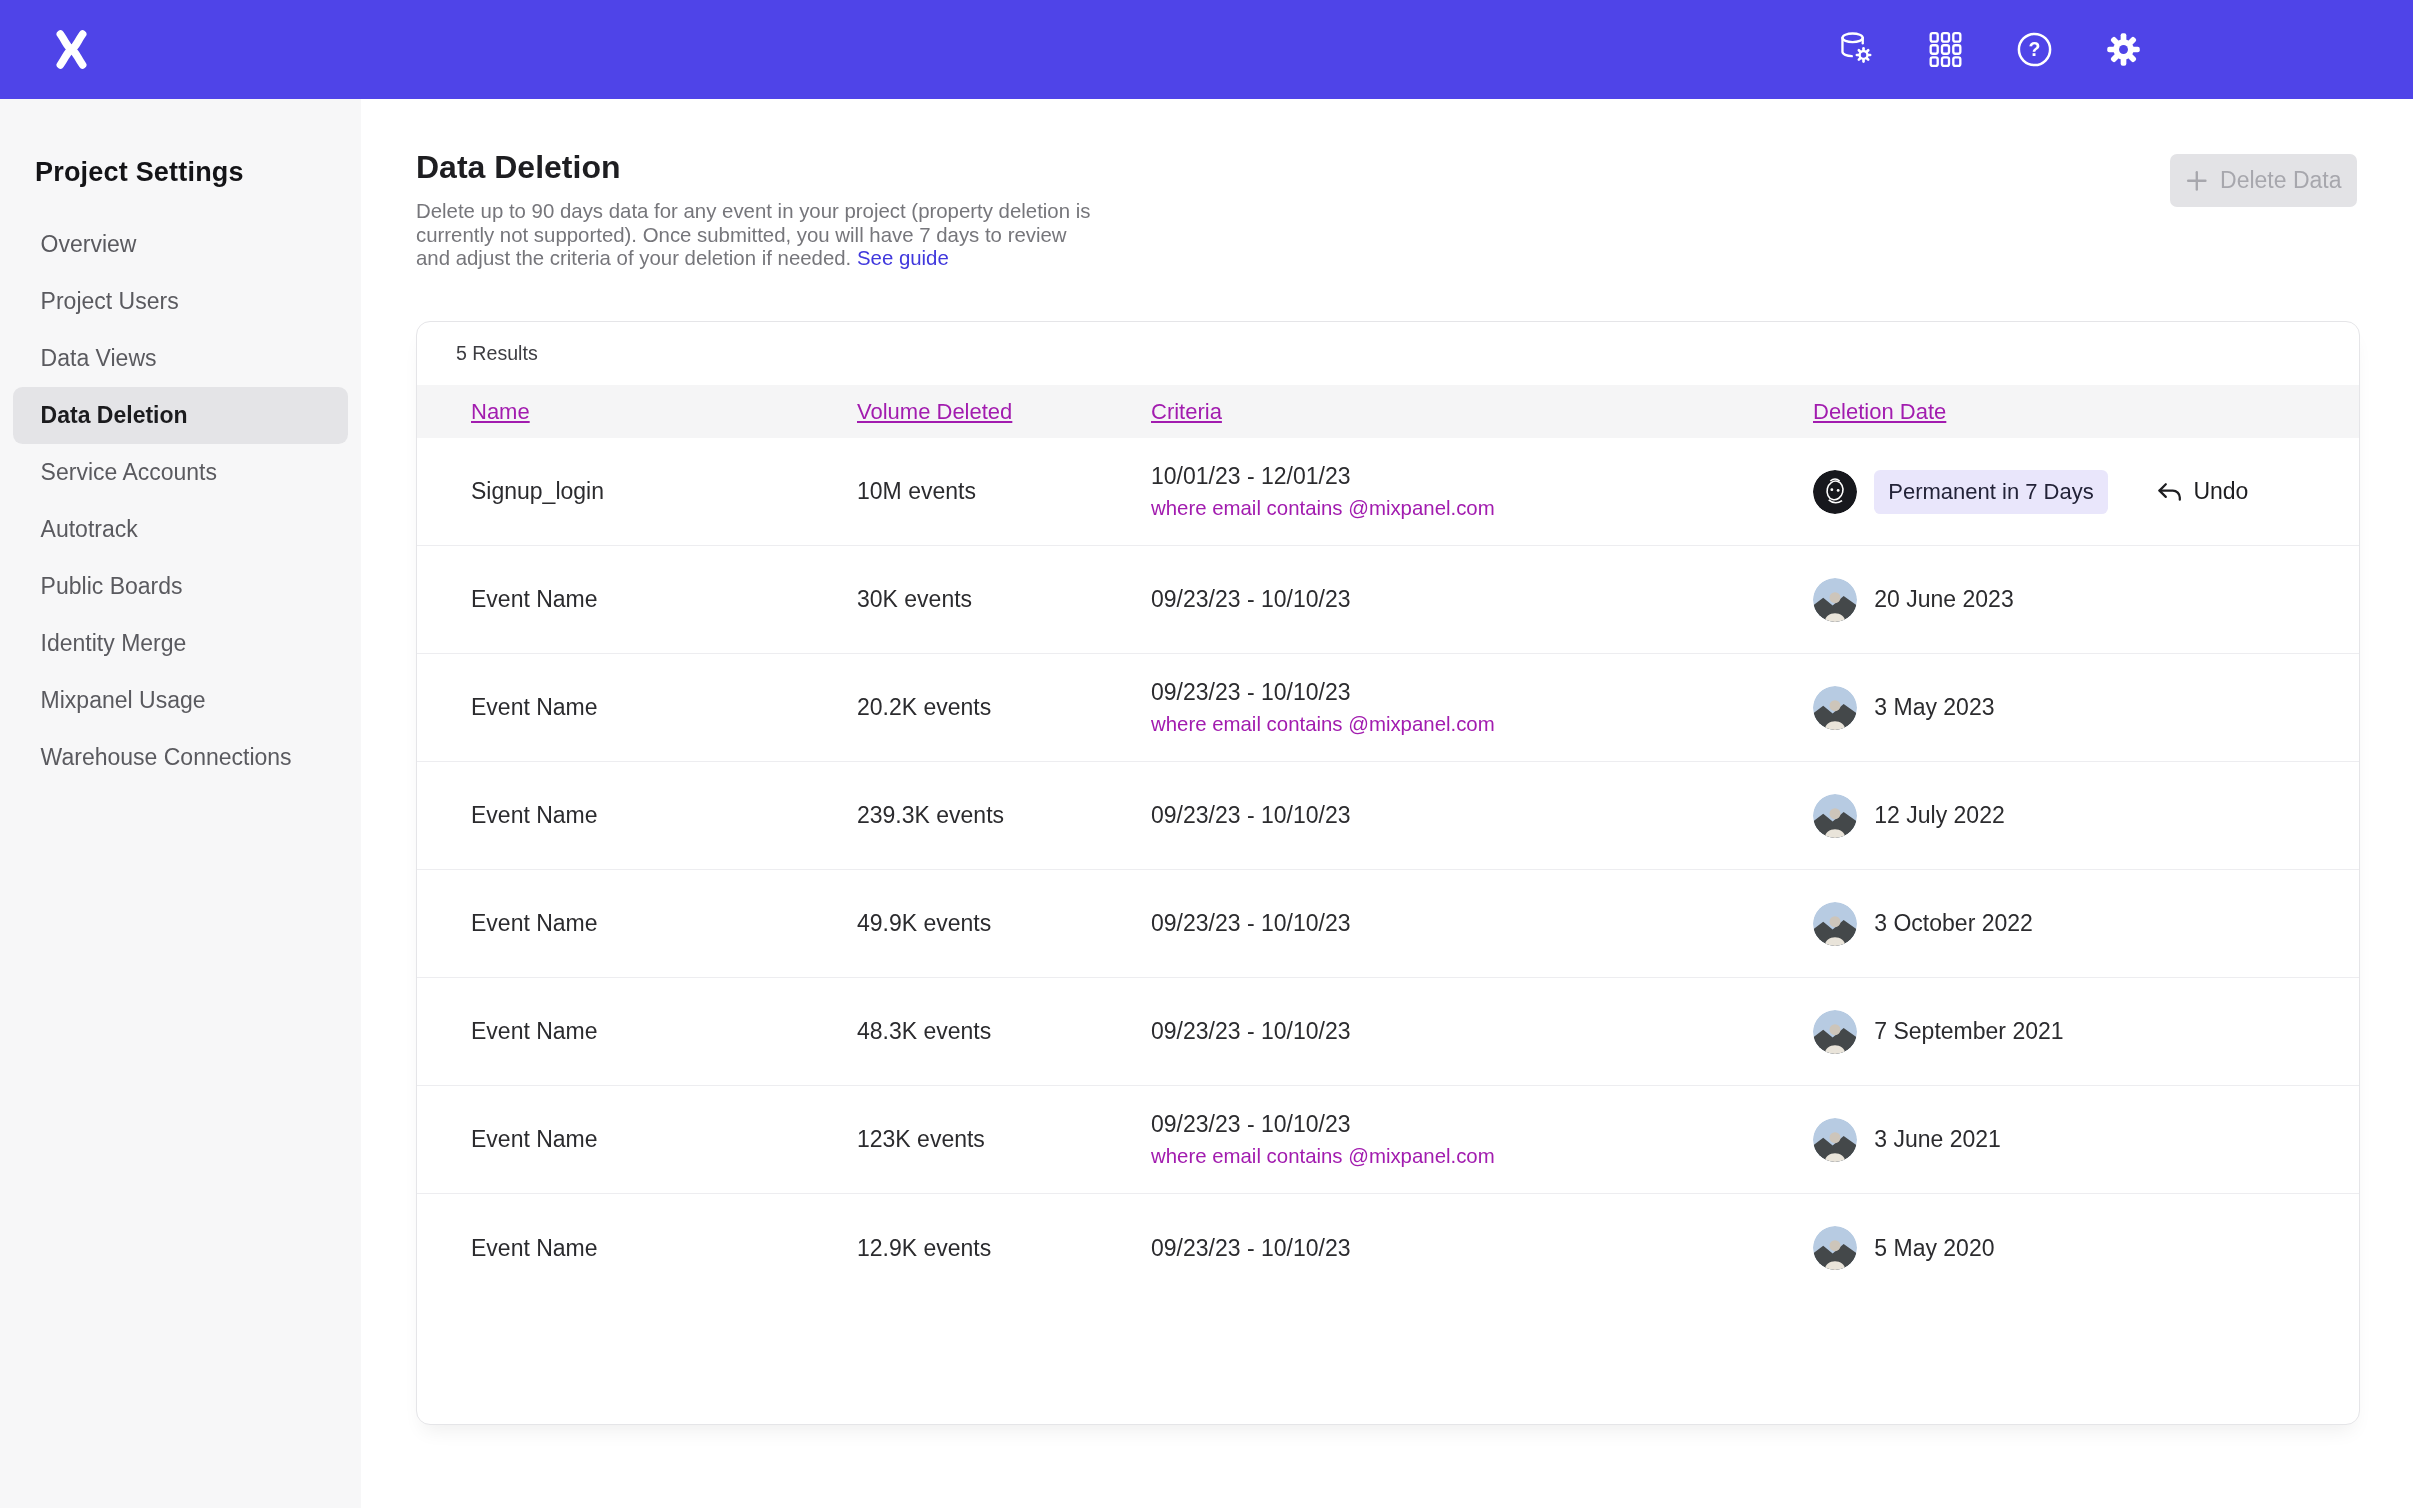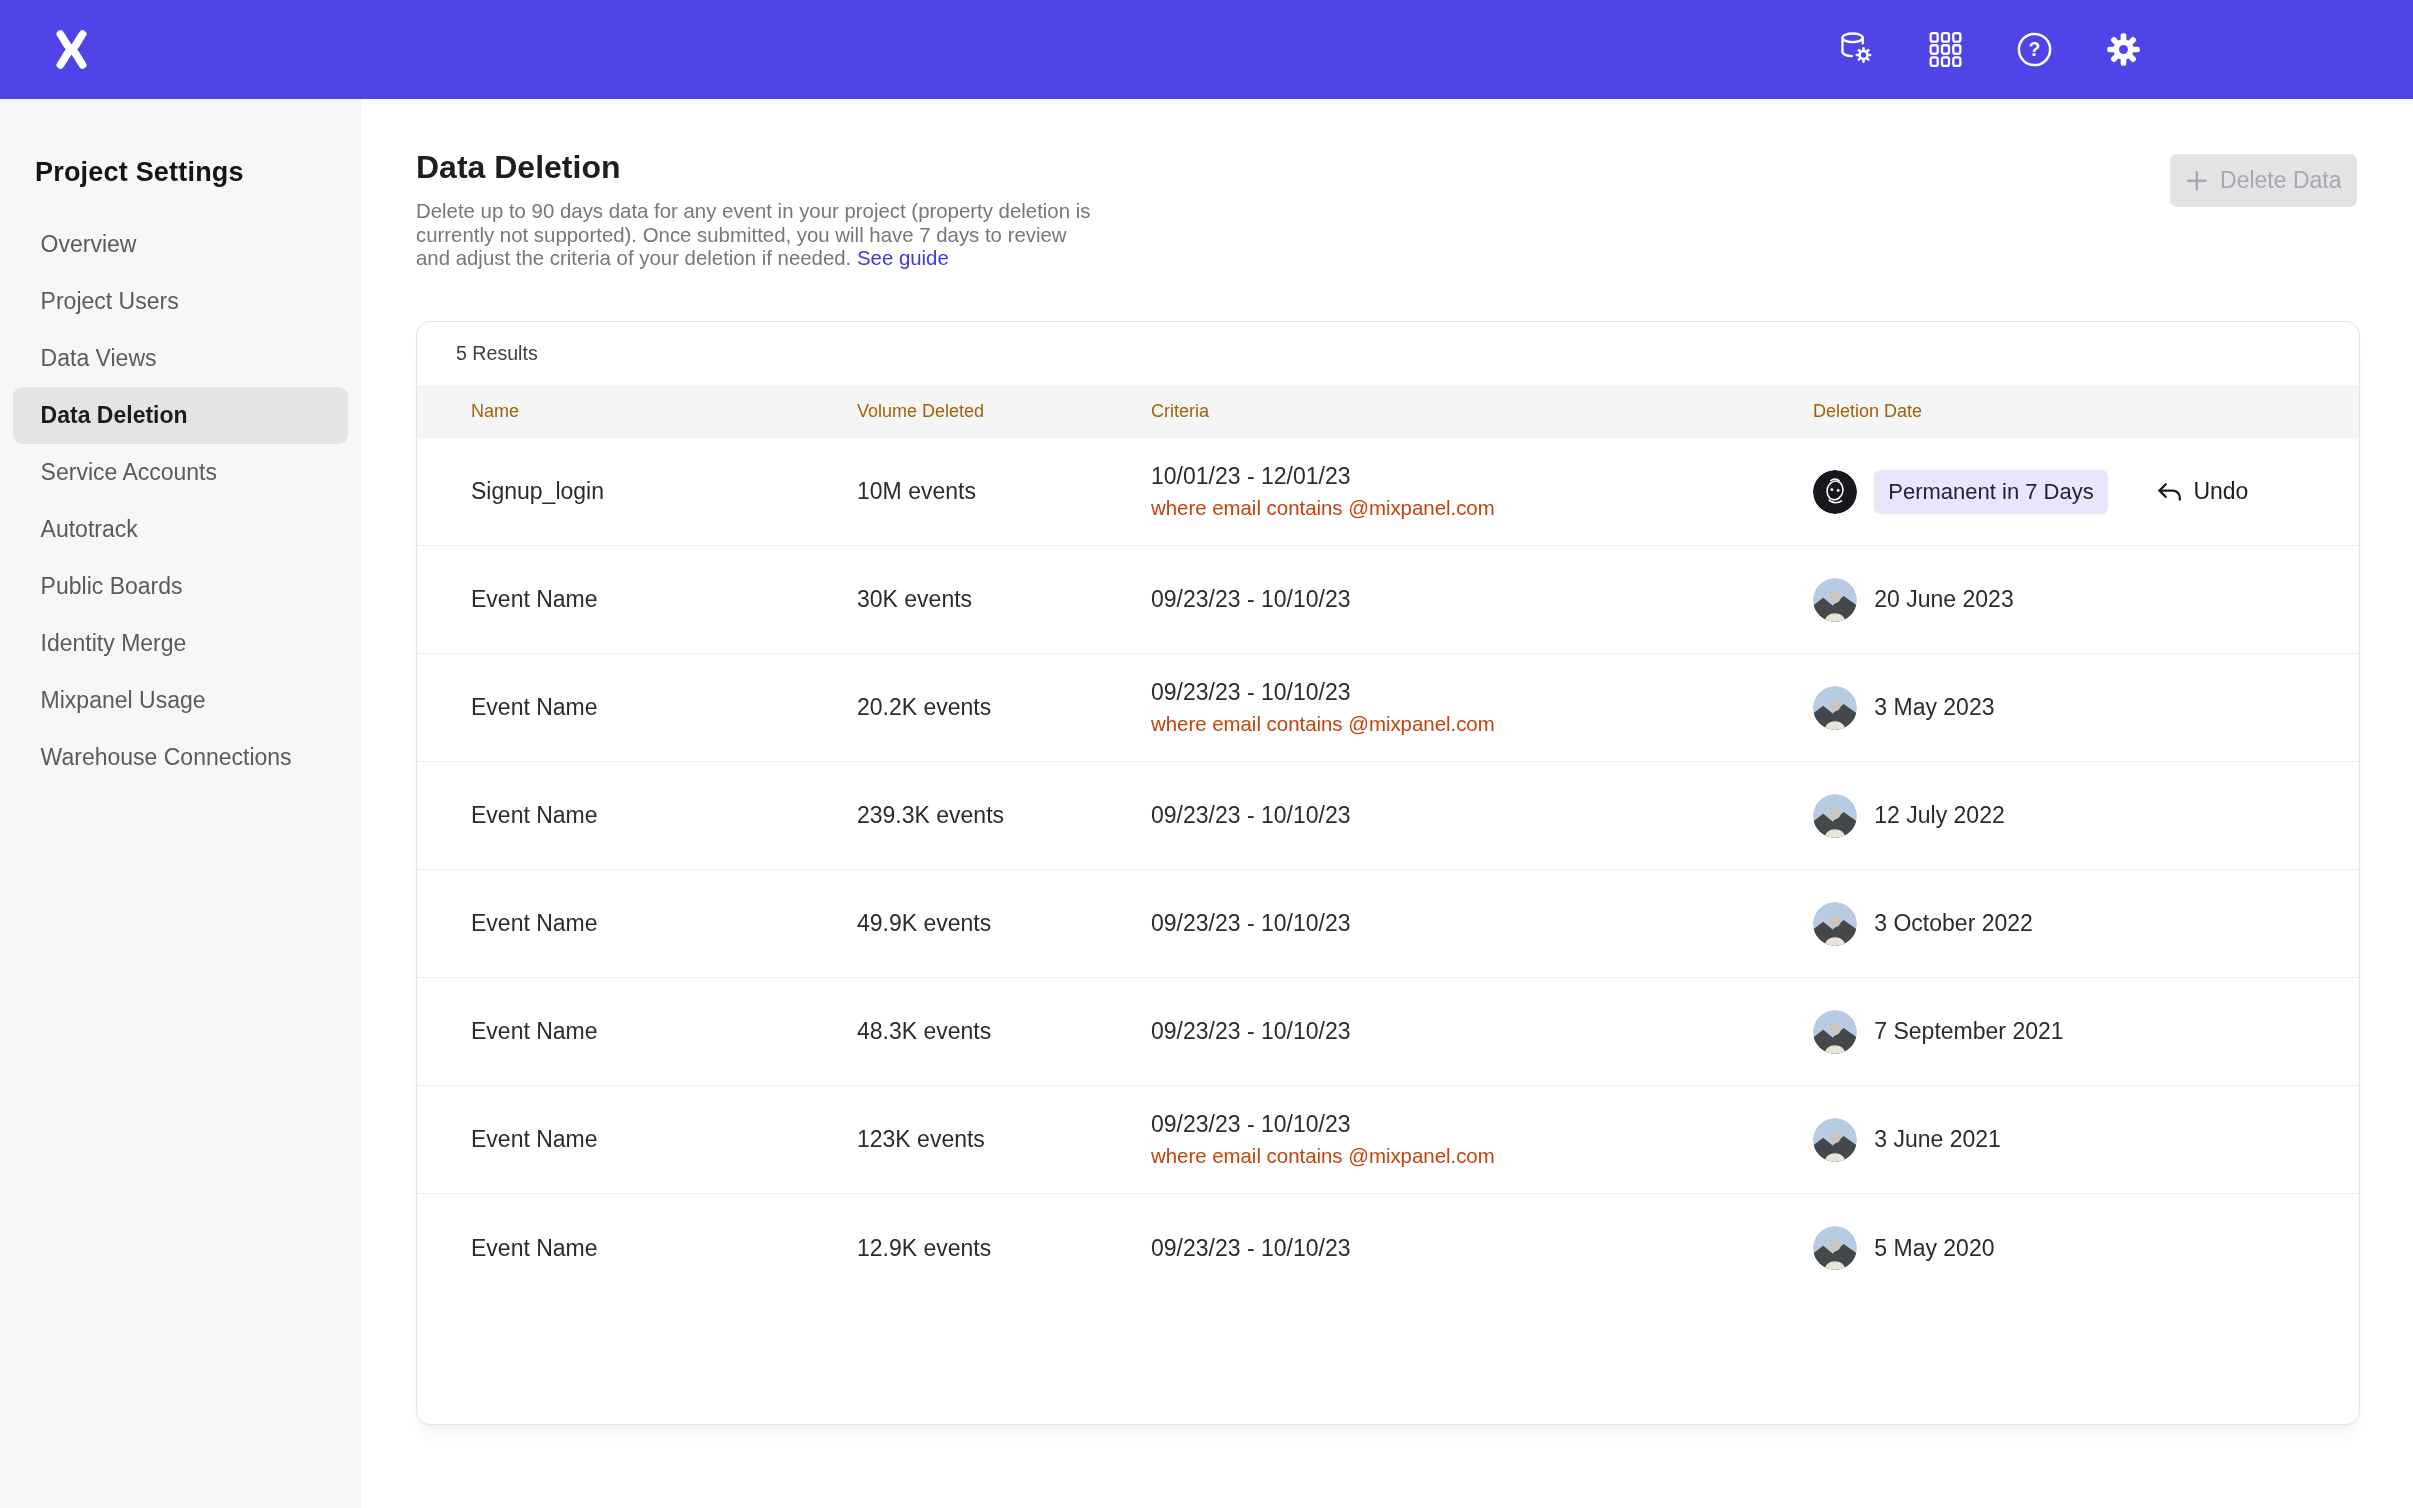--- a/index.html
+++ b/index.html
@@ -21,27 +21,27 @@
 
   
   .page-title { position:absolute; left:416px; top:149px; font-size:32px; font-weight:bold; color:#1e1e21; }
   .page-desc { position:absolute; left:416px; top:200px; width:684px; font-size:20.4px; line-height:23.6px; color:#76767b; }
   .see-guide { color:#4038dd; text-decoration:none; cursor:pointer; }
   .delete-btn { position:absolute; left:2170px; top:154px; width:187px; height:53px; background:#e3e3e6; border:none; border-radius:7px; display:flex; align-items:center; justify-content:center; gap:11px; font-size:23px; color:#a7a7ad; font-family:inherit; cursor:not-allowed; }
 
   
   .card { position:absolute; left:416px; top:321px; width:1944px; height:1104px; background:#fff; border:0.8px solid #e5e5e8; border-radius:14px; box-shadow:0 12.6px 20.4px -7.9px rgba(0,0,0,0.07); overflow:hidden; }
   .results-bar { height:63px; display:flex; align-items:center; padding-left:39px; font-size:19.6px; color:#3d3d42; }
-  .thead { display:grid; grid-template-columns:386px 294px 662px 1fr; height:53px; align-items:center; padding-left:54px; background:#f5f5f6; font-size:18px; color:#a16207; }
+  .thead { display:grid; grid-template-columns:386px 294px 662px 1fr; height:53px; align-items:center; padding-left:54px; background:#f5f5f6; font-size:22px; color:#a21caf;text-decoration:underline; }
   .trow { display:grid; grid-template-columns:386px 294px 662px 1fr; height:108px; align-items:center; padding-left:54px; border-bottom:0.8px solid #ededf0; }
   .trow:last-child { border-bottom:none; }
   .cell-name, .cell-vol { font-size:23px; color:#2b2b2e; }
   .cell-crit { display:flex; flex-direction:column; justify-content:center; }
   .crit-main { font-size:23px; color:#2b2b2e; }
-  .crit-sub { font-size:20.4px; color:#c2410c; margin-top:6.3px; }
+  .crit-sub { font-size:20.4px; color:#a21caf; margin-top:6.3px; }
   .crit-sub:empty { display:none; }
   .cell-del { display:flex; align-items:center; gap:17.3px; }
   .avatar { width:44px; height:44px; border-radius:50%; flex:0 0 auto; }
   .date-text { font-size:23px; color:#2b2b2e; }
   .badge { background:#e9e6fb; color:#232338; font-size:22px; line-height:22px; padding:11px 14px; border-radius:6.3px; white-space:nowrap; }
   .undo-btn { display:flex; align-items:center; gap:9.4px; margin-left:31px; background:none; border:none; font-family:inherit; font-size:23px; color:#1d1d20; cursor:pointer; }
 </style>
 </head>
 <body>
 

